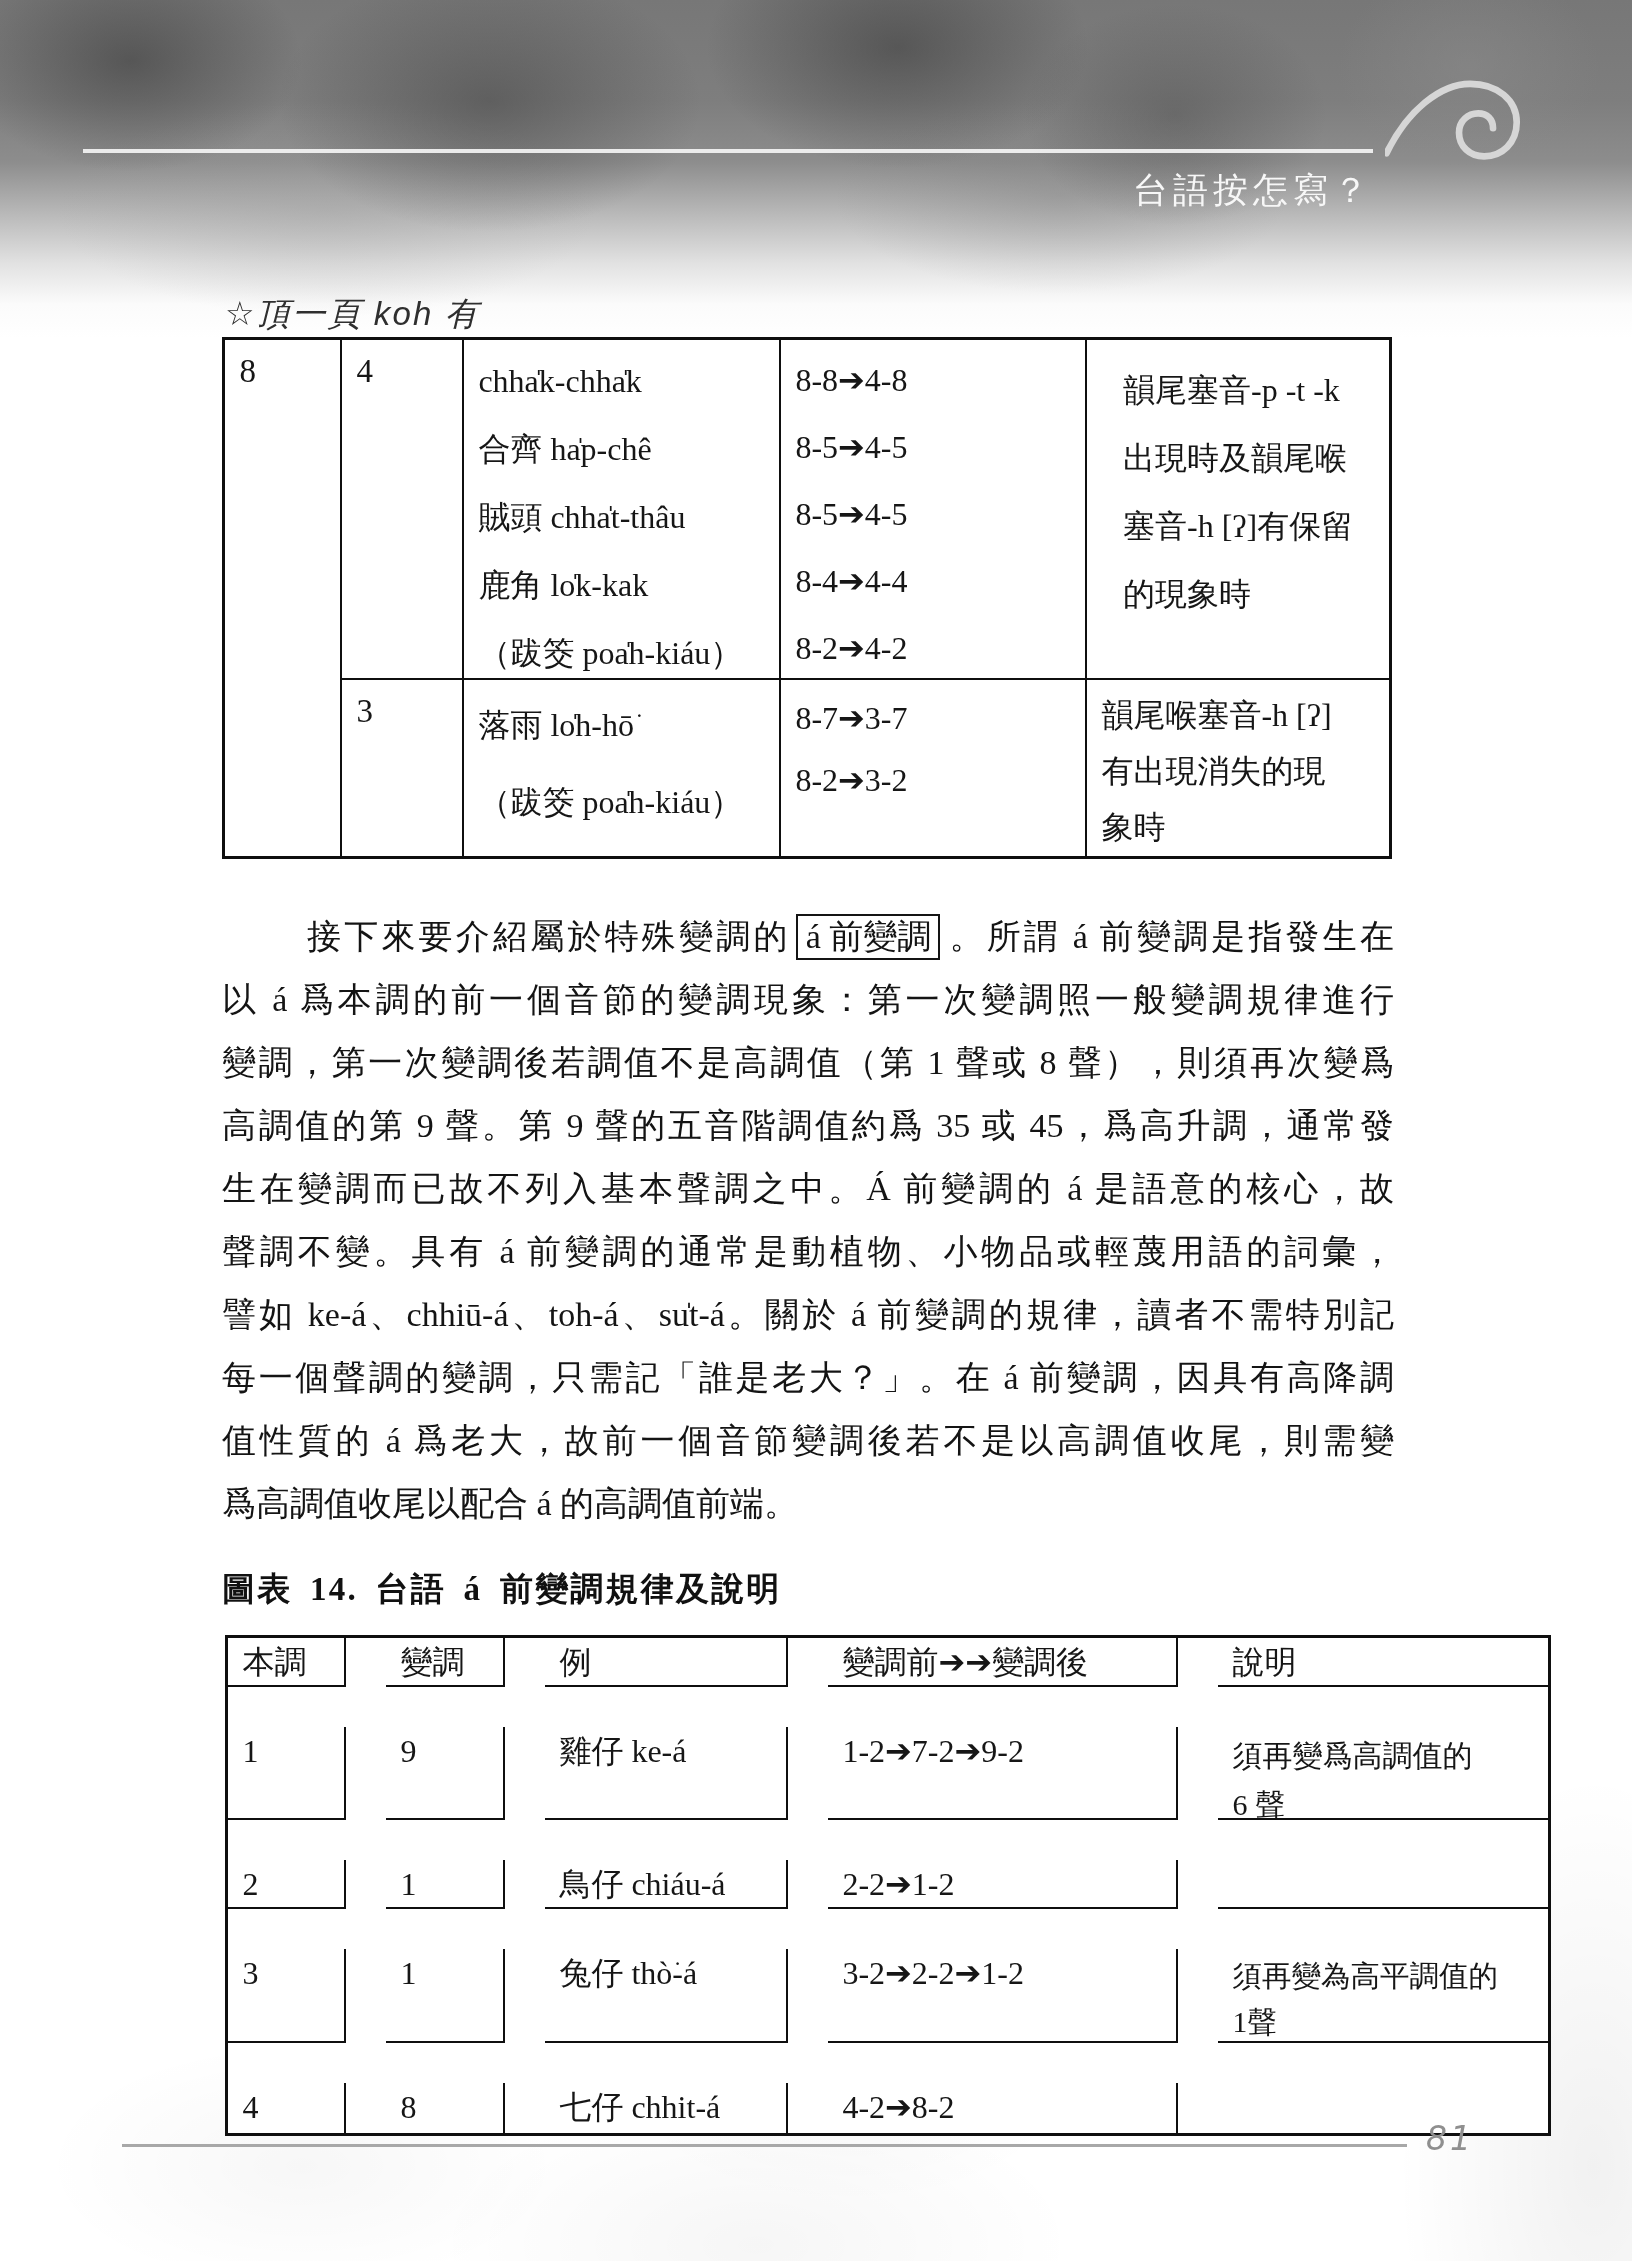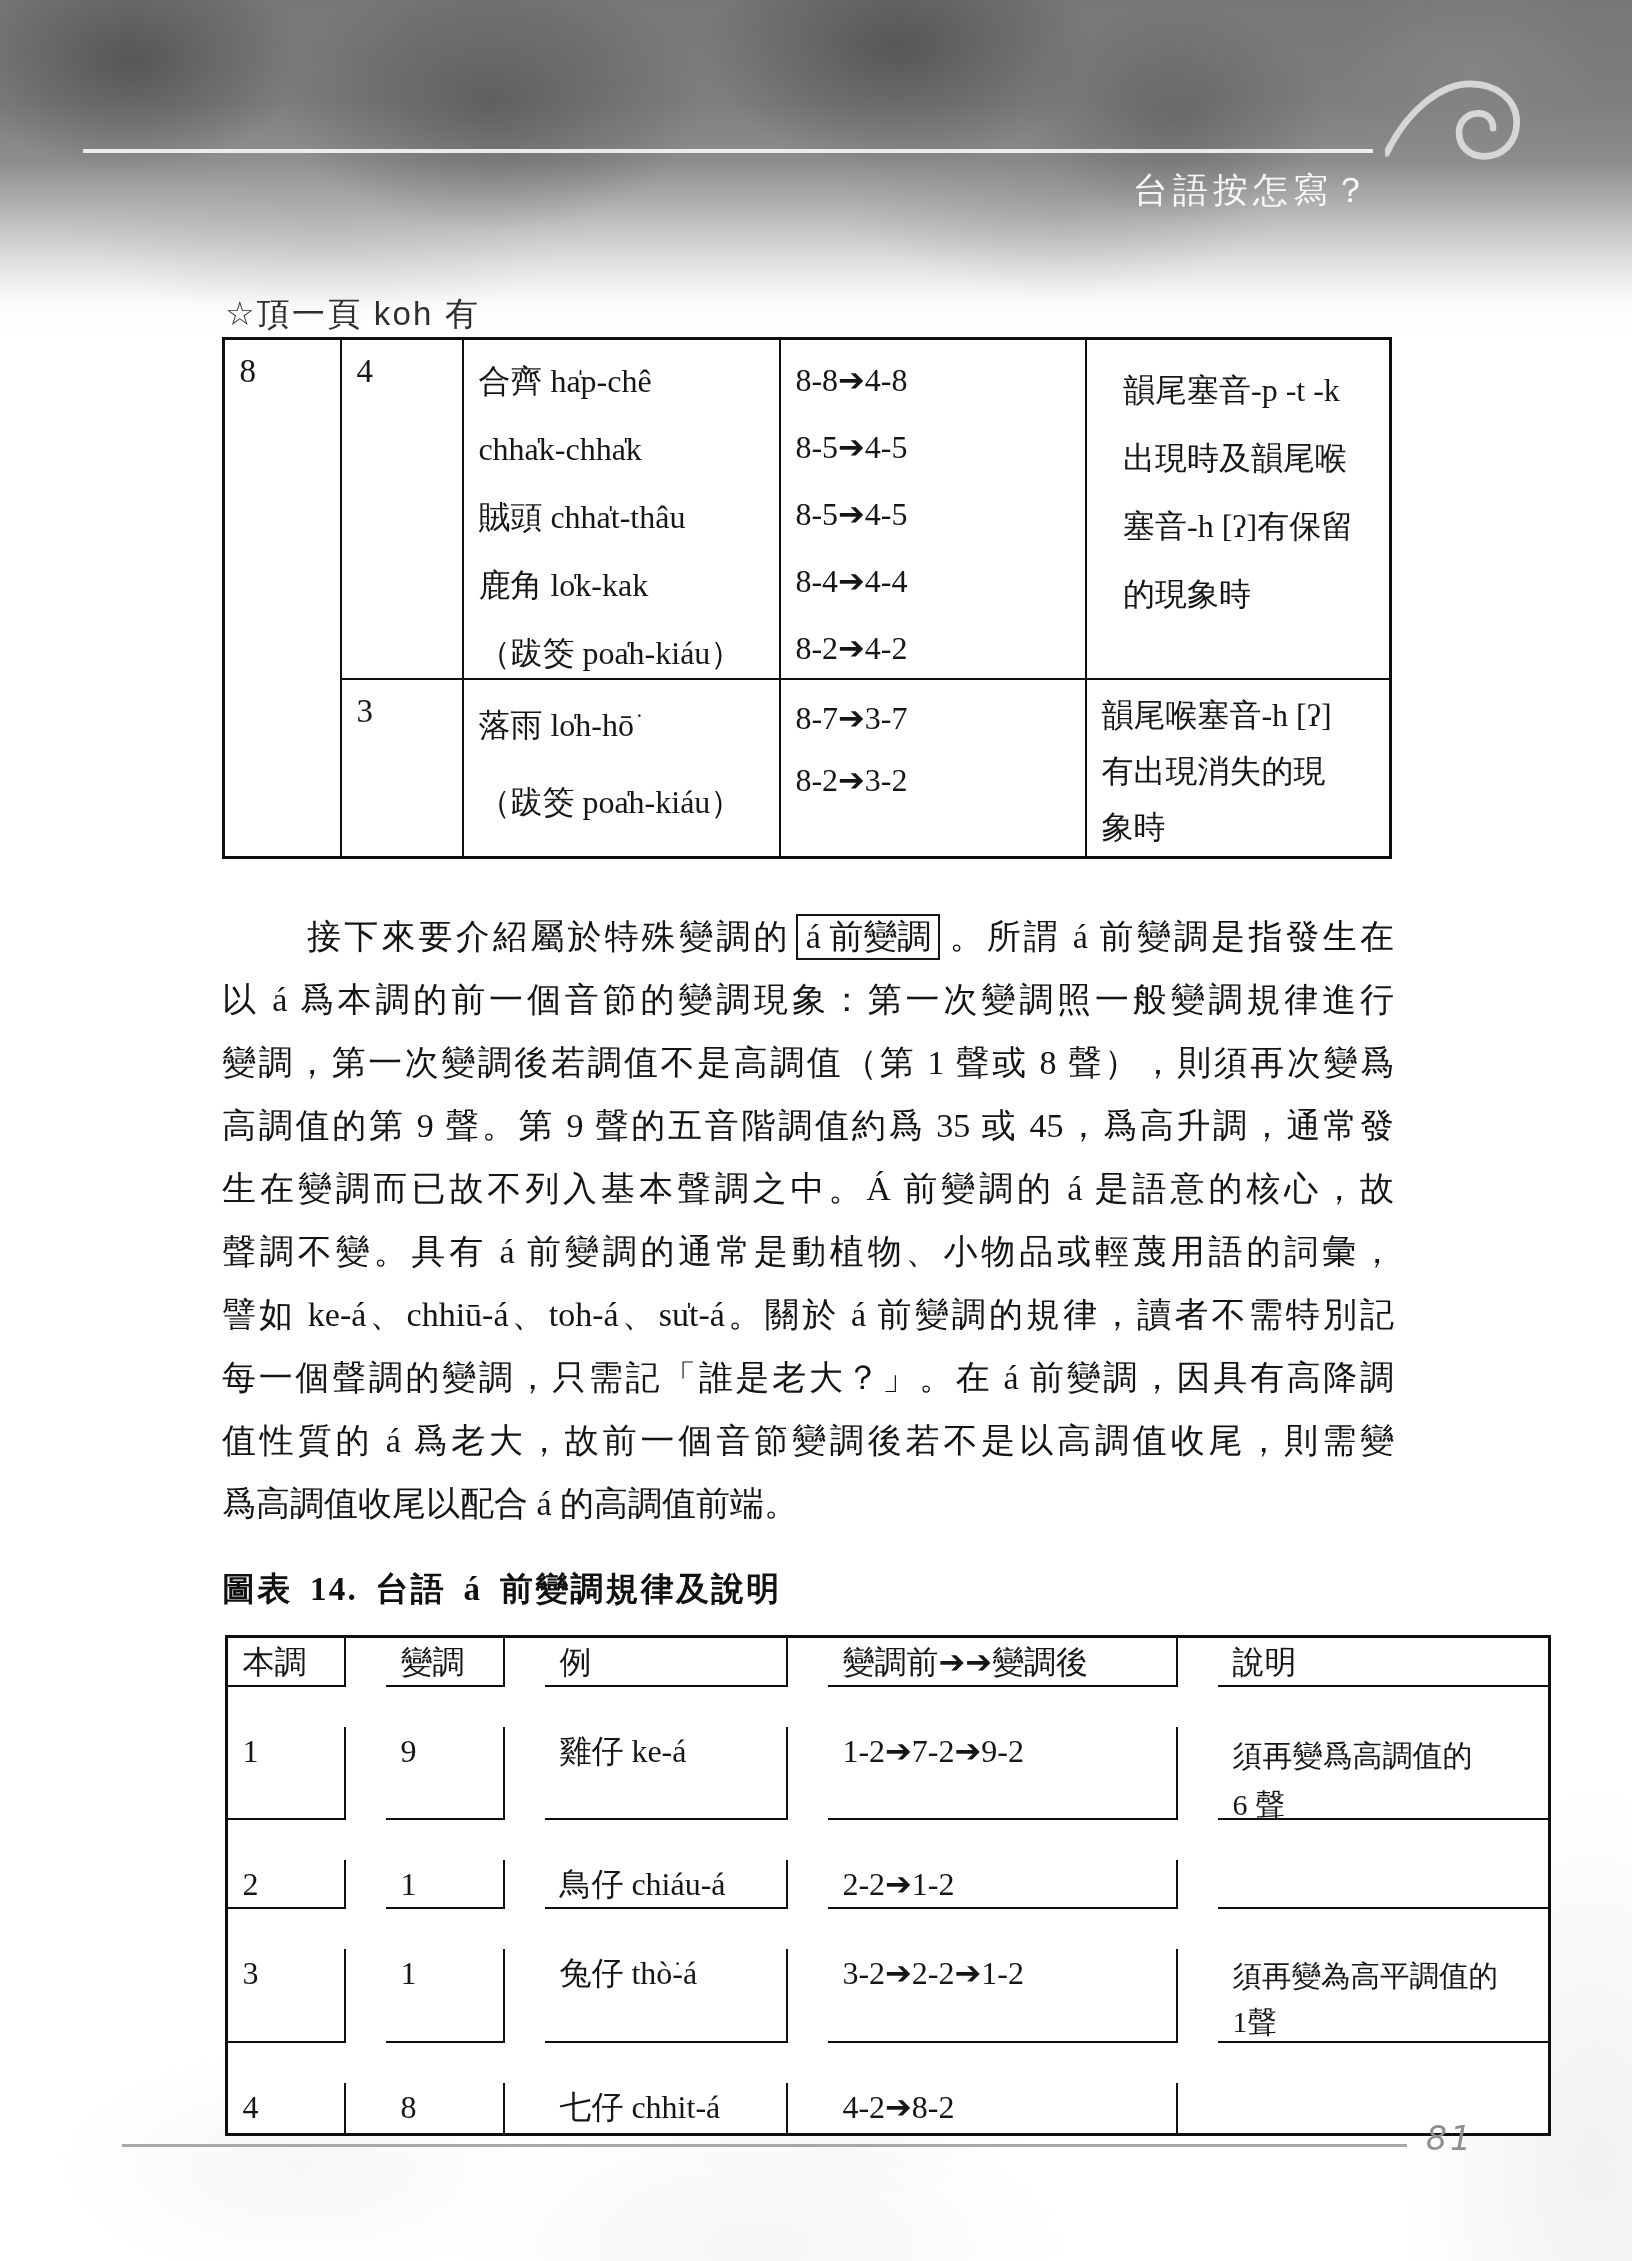--- a/index.html
+++ b/index.html
@@ -38,21 +38,21 @@
     background:
       radial-gradient(273px 547px at 1594px 2166px,rgba(0,0,0,.055),transparent 72%),
       radial-gradient(446px 216px at 756px 2245px,rgba(0,0,0,.035),transparent 72%),
       radial-gradient(360px 173px at 302px 2166px,rgba(0,0,0,.033),transparent 72%),
       radial-gradient(302px 158px at 849px 2087px,rgba(0,0,0,.025),transparent 75%);
   }
   
   .nav-note{
     position:absolute;
     font-family:"Liberation Sans","DejaVu Sans",sans-serif;
-    font-size:33px;color:#2f2f2f;letter-spacing:2.2px;
+    font-size:33px;color:#2f2f2f;letter-spacing:2.2px;font-style:italic;
   }
   .prev-note{left:225px;top:292px;}
   .next-note{right:248px;top:1999px;}
   
   .tbl{
     position:absolute;display:grid;background:#fff;
     border:3.6px solid #0f0f0f;box-sizing:border-box;
     font-size:32px;
   }
   .tbl .c{
@@ -120,22 +120,22 @@
   <div class="washes"></div>
 
   <div class="nav-note prev-note">☆頂一頁 koh 有</div>
   <div class="nav-note next-note">☆後一頁 koh 有</div>
 
   <div class="tbl t1">
     <div class="c num merge lastrow">8</div>
 
     <div class="c num">4</div>
     <div class="c">
+      <div class="r1line">chha̍k-chha̍k</div>
       <div class="r1line">合齊 ha̍p-chê</div>
-      <div class="r1line">chha̍k-chha̍k</div>
       <div class="r1line">賊頭 chha̍t-thâu</div>
       <div class="r1line">鹿角 lo̍k-kak</div>
       <div class="r1line">（跋筊 poa̍h-kiáu）</div>
     </div>
     <div class="c">
       <div class="r1val">8-8➔4-8</div>
       <div class="r1val">8-5➔4-5</div>
       <div class="r1val">8-5➔4-5</div>
       <div class="r1val">8-4➔4-4</div>
       <div class="r1val">8-2➔4-2</div>

